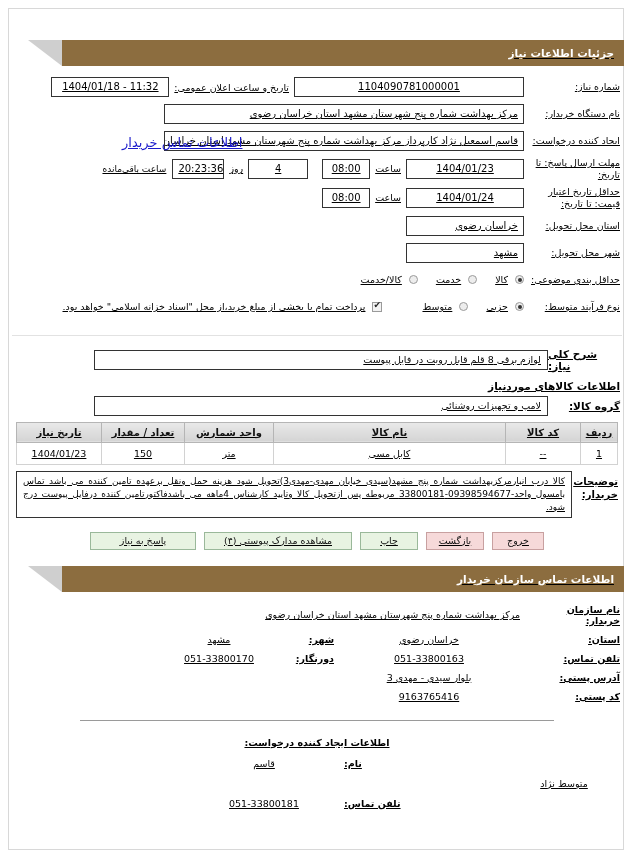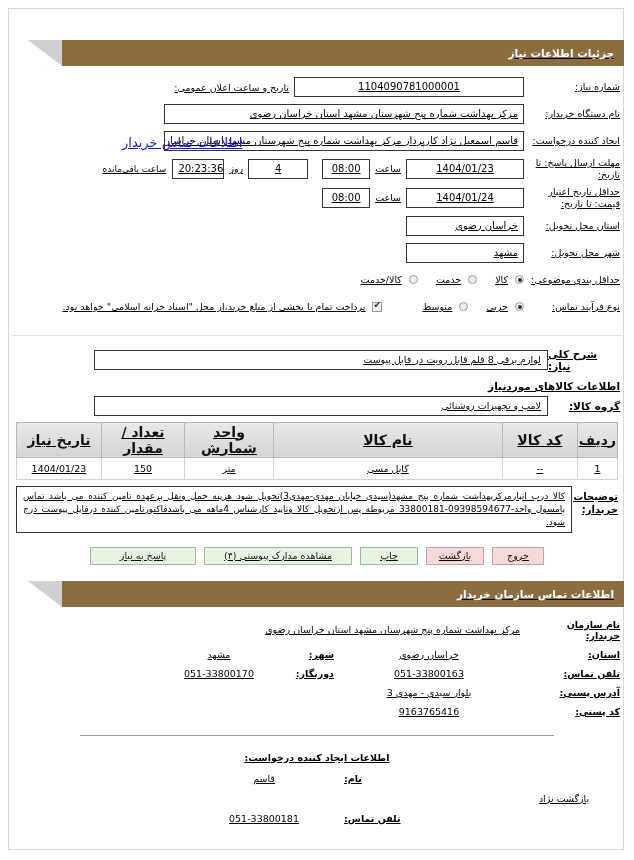--- a/index.html
+++ b/index.html
@@ -236,21 +236,21 @@
   .tbl-wrap { padding: 0 16px; }
   table.goods {
     width: 100%;
     border-collapse: collapse;
     border: 1px solid #b5b5b5;
     background: #fff;
   }
   table.goods th {
     background: linear-gradient(#e9e9e9, #d4d4d4);
     border: 1px solid #b5b5b5;
-    font-size: 14px;
+    font-size: 10px;
     font-weight: bold;
     height: 17px;
     color: #111;
     text-align: center;
   }
   table.goods td {
     border: 1px solid #d2d2d2;
     font-size: 9.5px;
     height: 19px;
     text-align: center;
@@ -397,20 +397,21 @@
     <div class="section-bar">
       <span class="bar-text">جزئیات اطلاعات نیاز</span>
     </div>
 
     <div class="form-area">
 
       <div class="frow">
         <div class="flabel">شماره نیاز:</div>
         <div class="fbox num w-big">1104090781000001</div>
         <div class="inline-lbl">تاریخ و ساعت اعلان عمومی:</div>
+        <div class="fbox num w-mid">1404/01/18 - 11:32</div>
       </div>
 
       <div class="frow">
         <div class="flabel">نام دستگاه خریدار:</div>
         <div class="fbox w-wide">مرکز بهداشت شماره پنج شهرستان مشهد استان خراسان رضوی</div>
       </div>
 
       <div class="frow" style="position:relative;">
         <div class="flabel">ایجاد کننده درخواست:</div>
         <div class="fbox w-wide">قاسم اسمعیل نژاد کارپرداز مرکز بهداشت شماره پنج شهرستان مشهد استان خراسان رضوی</div>
@@ -452,21 +453,21 @@
           <span class="rad on"></span>
           <span class="rad-lbl">کالا</span>
           <span class="rad"></span>
           <span class="rad-lbl">خدمت</span>
           <span class="rad"></span>
           <span class="rad-lbl">کالا/خدمت</span>
         </div>
       </div>
 
       <div class="frow">
-        <div class="flabel">نوع فرآیند تماس:</div>
+        <div class="flabel">نوع فرآیند متوسط:</div>
         <div class="radio-group">
           <span class="rad on"></span>
           <span class="rad-lbl">جزیی</span>
           <span class="rad"></span>
           <span class="rad-lbl">متوسط</span>
           <span style="width:18px;display:inline-block"></span>
           <span class="chk on"></span>
           <span class="rad-lbl" style="margin-left:0">پرداخت تمام یا بخشی از مبلغ خرید،از محل "اسناد خزانه اسلامی" خواهد بود.</span>
         </div>
       </div>
@@ -563,21 +564,21 @@
     <hr class="hr-strong">
 
     <div class="center-head">اطلاعات ایجاد کننده درخواست:</div>
 
     <div class="rrow">
       <div class="rlbl">نام:</div>
       <div class="rval">قاسم</div>
     </div>
 
     <div class="rrow">
-      <div class="rval">بازگشت نژاد</div>
+      <div class="rval">متوسط نژاد</div>
     </div>
 
     <div class="rrow">
       <div class="rlbl">تلفن تماس:</div>
       <div class="rval">051-33800181</div>
     </div>
 
   </div>
 </div>
 

